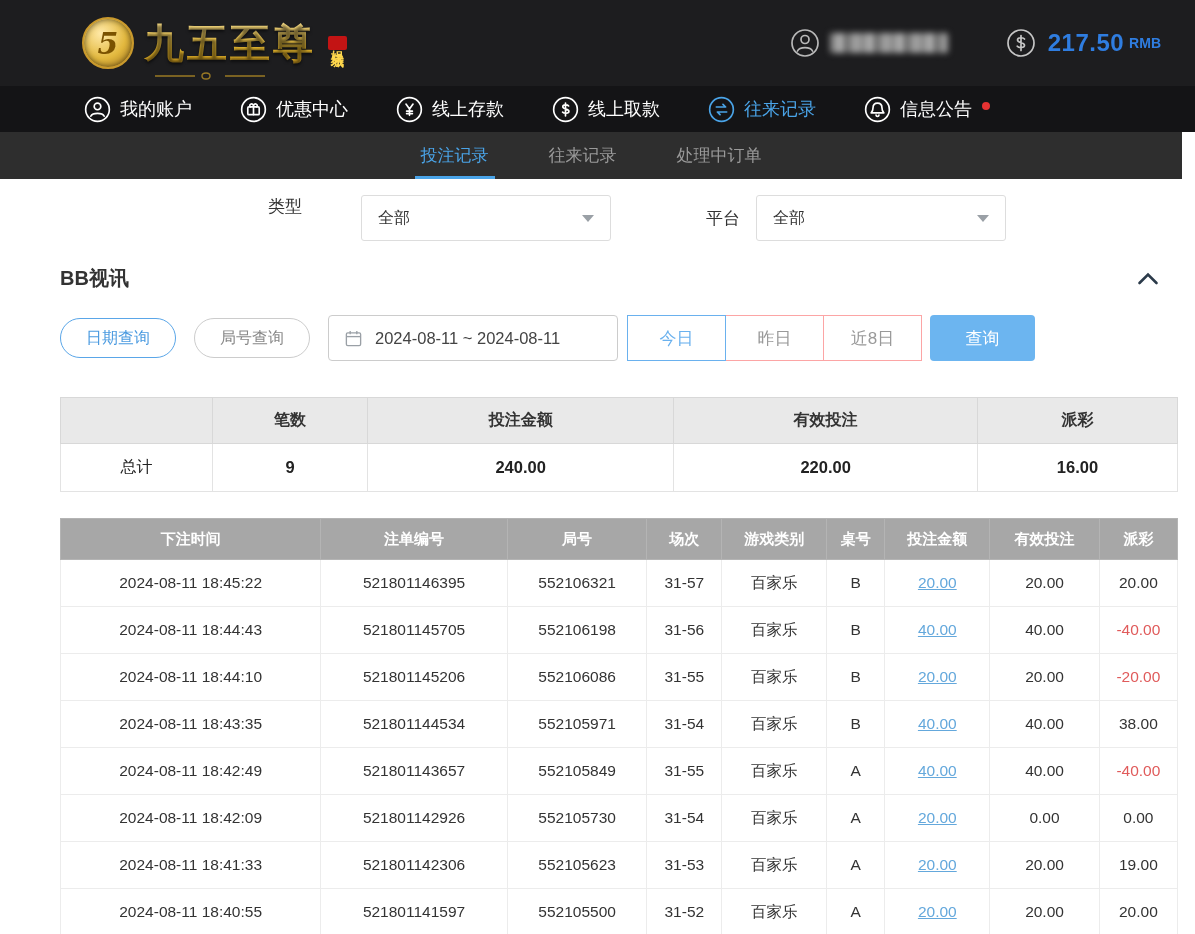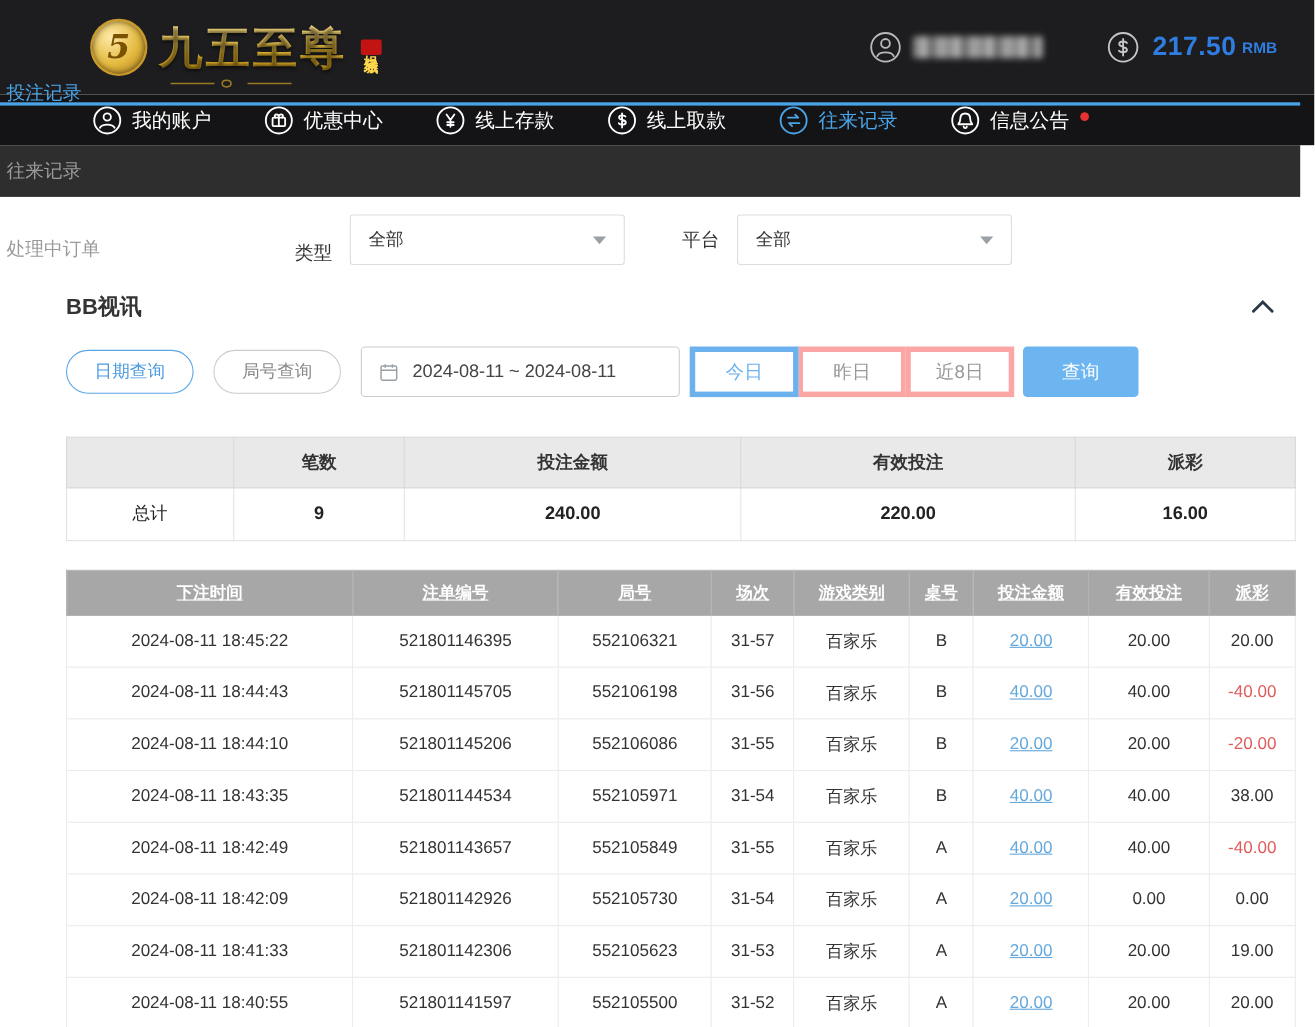--- a/index.html
+++ b/index.html
@@ -63,28 +63,28 @@
   }
   .nav-item { display:flex; align-items:center; gap:9px; color:#fff; font-size:18px; cursor:pointer; position:relative; }
   .nav-item.active { color:#4aa4e8; }
   .nav-ico { width:27px; height:27px; }
   .nav-ico svg { width:100%; height:100%; stroke:currentColor; fill:none; stroke-width:1.6; stroke-linecap:round; stroke-linejoin:round; }
   .notif-dot { width:8px; height:8px; border-radius:50%; background:#e63232; align-self:flex-start; margin:6px 0 0 1px; }
 
   
   .tabbar {
     height:47px; background:#2e2e2e; width:calc(100% - 13px);
-    display:flex; align-items:stretch; justify-content:center; gap:48px;flex-direction:column;
+    display:flex; align-items:stretch; justify-content:center; gap:48px;
   }
   .tab { display:flex; align-items:center; padding:0 6px; font-size:17px; color:#9a9a9a; cursor:pointer; position:relative; }
   .tab.active { color:#4aa4e8; }
   .tab.active::after { content:''; position:absolute; left:0; right:0; bottom:0; height:3px; background:#4aa4e8; }
 
   
-  .filters { display:flex; align-items:flex-end; margin:16px 0 0 268px; height:46px; }
+  .filters { display:flex; align-items:flex-start; margin:16px 0 0 268px; height:46px;gap:43px; }
   .filter-label { font-size:17px; color:#333; margin-right:16px; }
   .select-box {
     width:250px; height:46px; border:1px solid #ddd; border-radius:3px; background:#fff;
     display:flex; align-items:center; justify-content:space-between;
     padding:0 16px; font-size:16px; color:#333; cursor:pointer;
   }
   .caret-down { width:0; height:0; border-left:6px solid transparent; border-right:6px solid transparent; border-top:7px solid #9aa0a6; }
   .filter-group2 { margin-left:52px; display:flex; align-items:center; }
 
   
@@ -100,21 +100,21 @@
   }
   .pill-blue { border-color:#5aa6e8; color:#4a9ae0; }
   .pill-gray { border-color:#ccc; color:#888; margin-left:18px; }
   .date-box {
     margin-left:18px; width:290px; height:46px; border:1px solid #ccc; border-radius:4px;
     display:flex; align-items:center; gap:12px; padding:2px 15px; font-size:16.5px; color:#444; cursor:pointer;
     background:#fff;
   }
   .day-group { display:flex; margin-left:10px; }
   .day-btn {
-    width:99px; height:46px; border:5px solid #fca5a5; background:#fff; font-size:17px; color:#999;
+    width:99px; height:46px; border:1px solid #fca5a5; background:#fff; font-size:17px; color:#999;
     display:flex; align-items:center; justify-content:center; margin-left:-1px; cursor:pointer;
   }
   .day-btn.active { border-color:#6ab1ee; color:#6ab1ee; position:relative; z-index:1; }
   .search-btn {
     margin-left:8px; width:105px; height:46px; background:#6cb5f0; color:#fff; font-size:17px;
     border:none; border-radius:4px; cursor:pointer; display:flex; align-items:center; justify-content:center;text-align:right;
   }
 
   
   table { border-collapse:collapse;padding-left:36px; }
@@ -126,21 +126,21 @@
   .summary-table td {
     height:48px; text-align:center; font-size:16.5px; color:#222;
     border:1px solid #e3e3e3; background:#fff; font-weight:bold;
   }
   .summary-table td.sum-label { font-weight:normal; font-size:16px; }
 
   
   .data-table { width:1118px; margin:26px 0 0 60px; table-layout:fixed; }
   .data-table th {
     background:#a7a7a7; color:#fff; height:41px; font-size:15px; font-weight:bold;
-    border:1px solid #b4b4b4; text-align:center;text-decoration:underline;
+    border:1px solid #b4b4b4; text-align:center;
   }
   .data-table td {
     height:47px; text-align:center; font-size:15.5px; color:#333;
     border:1px solid #ececec; background:#fff;
     white-space:nowrap; overflow:hidden;
   }
   .amount-link { color:#64a8dc; text-decoration:underline; cursor:pointer; }
   td.neg { color:#e05b5b; }
 </style>
 </head>

